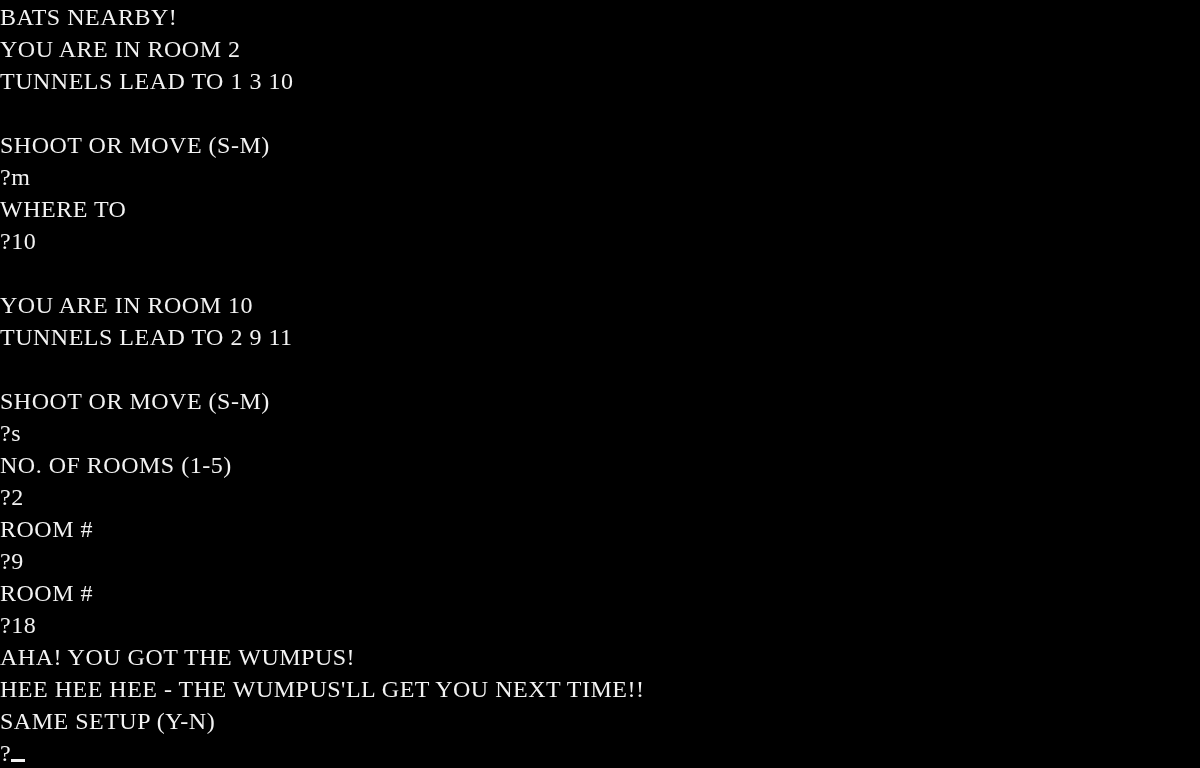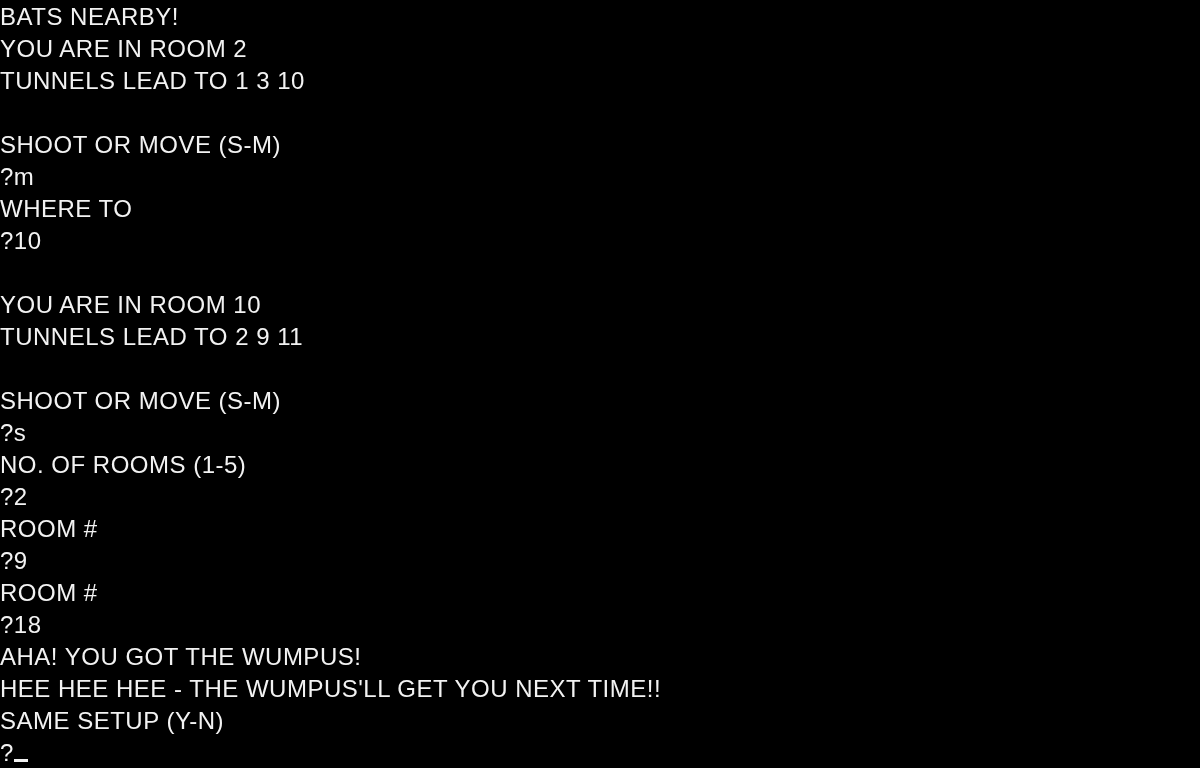--- a/index.html
+++ b/index.html
@@ -12,21 +12,21 @@
     width: 1200px;
     height: 768px;
     overflow: hidden;
   }
   #terminal {
     position: relative;
     width: 1200px;
     height: 768px;
     background: #000000;
     color: #f2f2f2;
-    font-family: Liberation Sans, sans-serif;
+    font-family: Liberation Serif, serif;
     font-size: 24px;
     line-height: 32px;
     letter-spacing: 0.5px;
     padding: 0;
     box-sizing: border-box;
     -webkit-font-smoothing: antialiased;
   }
   #screen {
     position: absolute;
     left: 0;

